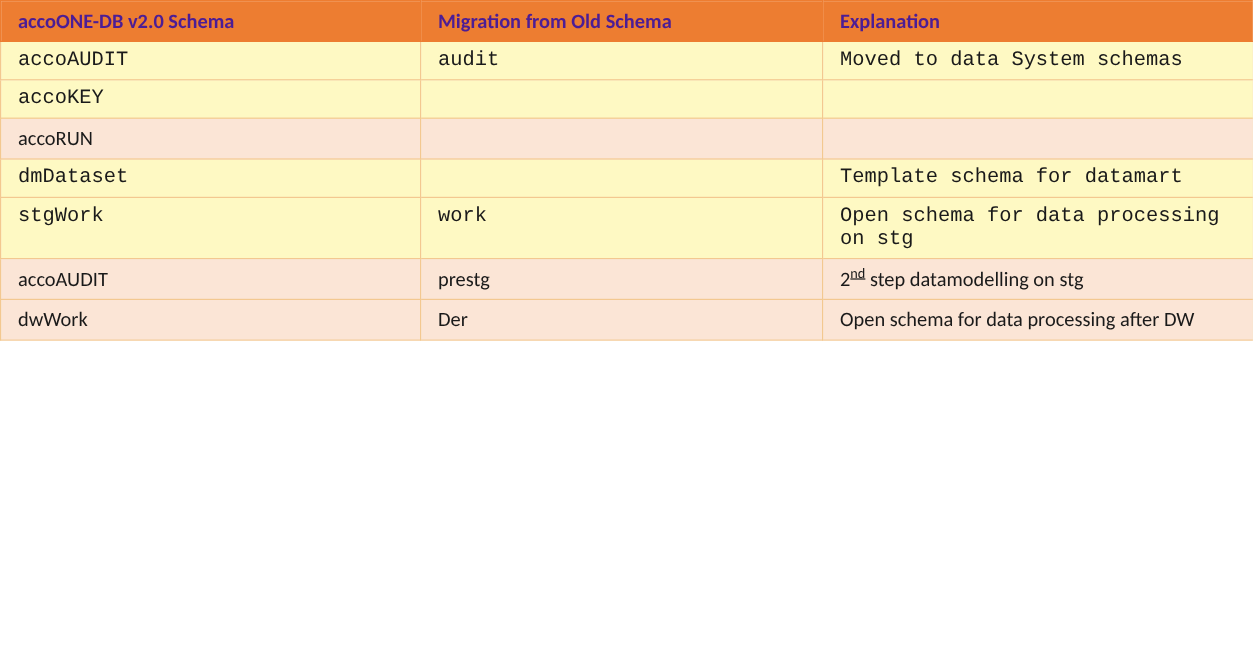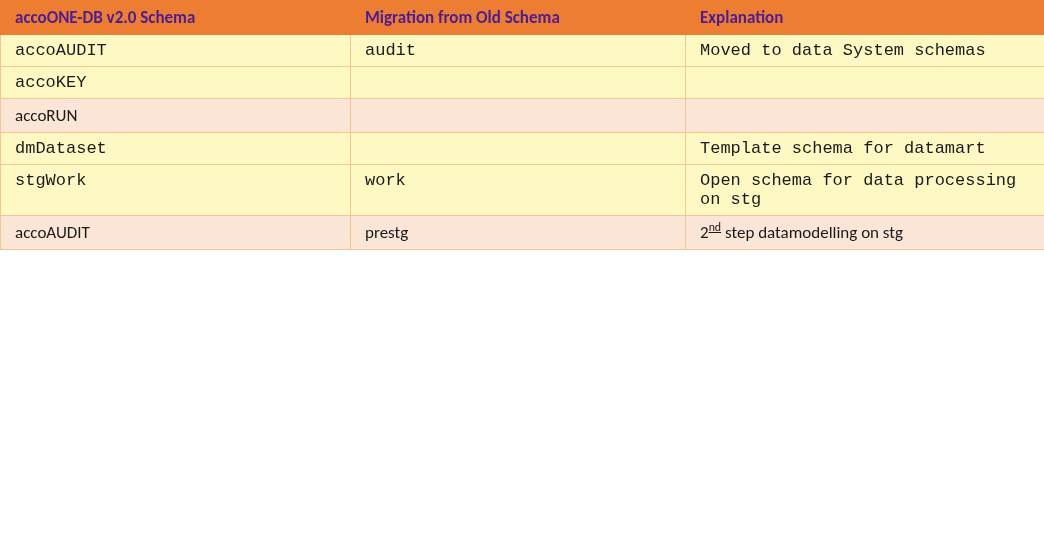--- a/index.html
+++ b/index.html
@@ -76,14 +76,19 @@
       <tr class="even">
         <td>stgWork</td>
         <td>work</td>
         <td>Open schema for data processing on stg</td>
       </tr>
       <tr class="odd">
         <td>accoAUDIT</td>
         <td>prestg</td>
         <td>2<sup>nd</sup> step datamodelling on stg</td>
       </tr>
+      <tr class="odd">
+        <td>dwWork</td>
+        <td>Der</td>
+        <td>Open schema for data processing after DW</td>
+      </tr>
     </tbody>
 </table>
 
 </body></html>

